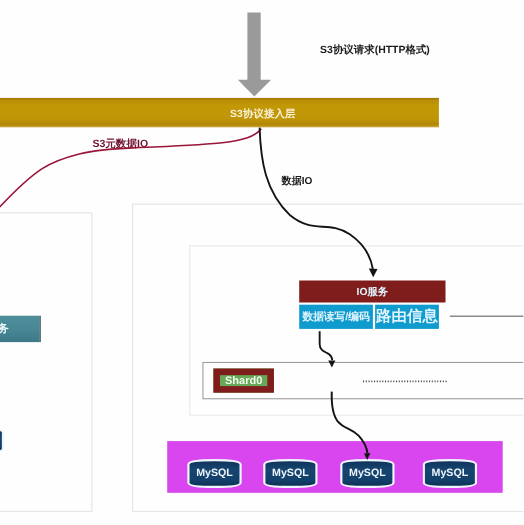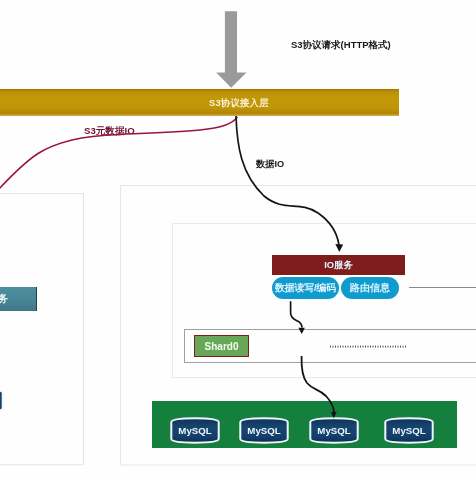--- a/index.html
+++ b/index.html
@@ -20,32 +20,32 @@
   
   .lbl{position:absolute;font-weight:bold;color:#1a1a1a;white-space:nowrap;}
 
   
   #ioserv{left:272px;top:255px;width:133px;height:44px;}
   #ioserv .hd{height:20px;background:#7f1d1d;color:#e0f4fd;font-size:9.4px;font-weight:bold;
               display:flex;align-items:center;justify-content:center;letter-spacing:0;}
   #ioserv .row{display:flex;height:22px;margin-top:2px;}
   #ioserv .cell{width:67px;background:#0f9bce;color:#e0f4fd;font-size:9.8px;font-weight:bold;
                 display:flex;align-items:center;justify-content:center;letter-spacing:-.05px;
-                overflow:hidden;white-space:nowrap;border-radius:11px;}
-  #ioserv .cell + .cell{margin-left:2px;width:58px;font-size:10px;letter-spacing:.1px;}
+                overflow:hidden;white-space:nowrap;}
+  #ioserv .cell + .cell{margin-left:2px;width:58px;font-size:14px;letter-spacing:.1px;}
 
   
   #shardbox{left:184px;top:329px;width:300px;height:34px;background:#fefefe;
             border:1px solid #9e9e9e;box-sizing:border-box;}
-  .shard{position:absolute;height:22px;background:#67a757;border:1px solid #7f1d1d;
+  .shard{position:absolute;height:22px;background:#67a757;border:6px solid #7f1d1d;
          box-sizing:border-box;color:#f2fbef;font-size:10px;font-weight:bold;
          display:flex;align-items:center;justify-content:center;}
 
   
-  #dbstrip{left:152px;top:401px;width:305px;height:47px;background:#15803d;}
+  #dbstrip{left:152px;top:401px;width:305px;height:47px;background:#d946ef;}
   .db{position:absolute;width:50px;height:27px;
       color:#eef4fa;font-size:9.7px;font-weight:bold;
       display:flex;align-items:center;justify-content:center;}
   .db svg{position:absolute;left:0;top:0;width:50px;height:27px;}
   .db span{position:relative;z-index:2;}
   .dbshape{fill:url(#dbgrad);stroke:#eff5fb;stroke-width:2;}
 
   
   #tealbox{left:-60px;top:287px;width:97px;height:24px;
            background:linear-gradient(180deg,#4f8e9b 0%,#478695 55%,#3d7886 100%);

